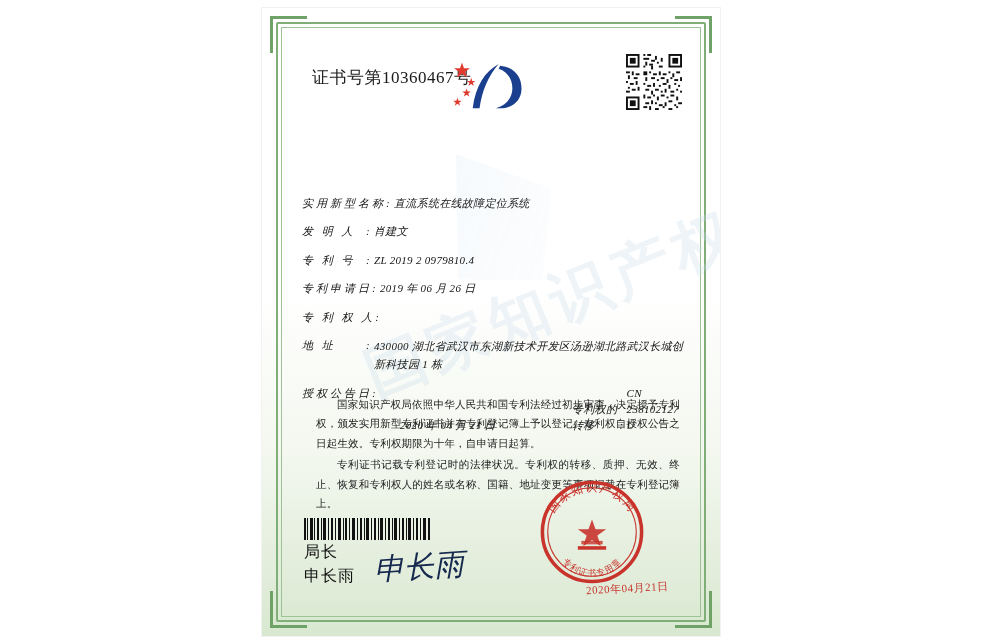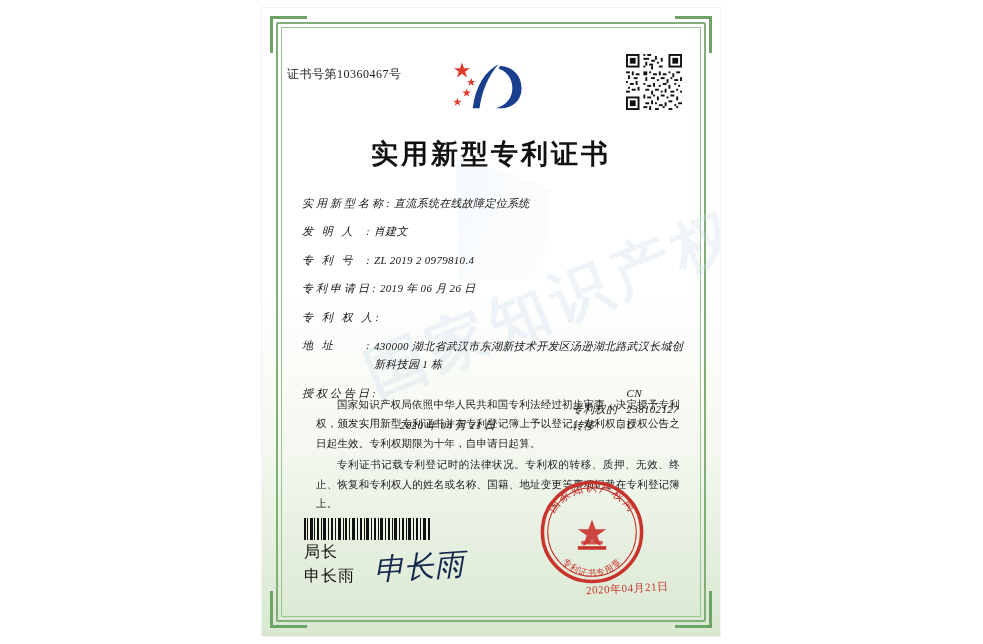--- a/index.html
+++ b/index.html
@@ -89,23 +89,23 @@
     position: absolute;
     left: 30px;
     top: 120px;
     white-space: nowrap;
     color: #c9dcea;
   }
 
   
   .cert-no {
     position: absolute;
-    left: 25px;
+    left: 50px;
     top: 58px;
-    font-size: 12px;
+    font-size: 17px;
     color: #1a1a1a;
     letter-spacing: 0.5px;
   }
   .qr {
     position: absolute;
     right: 38px;
     top: 46px;
     width: 56px;
     height: 56px;
   }
@@ -355,21 +355,20 @@
       <path d="M36 66 C40 36 52 18 70 8 C56 24 48 44 45 66 Z" fill="#1b3f8f"></path>
       <path d="M72 10 C90 12 100 24 100 40 C100 56 88 66 72 66 L66 66 C80 62 88 52 88 40 C88 28 82 18 70 14 Z" fill="#1b3f8f"></path>
       <g fill="#e03a2f">
         <polygon points="22,6 24.6,13.4 32.4,13.4 26.2,18 28.6,25.4 22,20.8 15.4,25.4 17.8,18 11.6,13.4 19.4,13.4"></polygon>
         <polygon points="34,26 35.4,30 39.6,30 36.2,32.5 37.5,36.6 34,34.1 30.5,36.6 31.8,32.5 28.4,30 32.6,30"></polygon>
         <polygon points="28,40 29.4,44 33.6,44 30.2,46.5 31.5,50.6 28,48.1 24.5,50.6 25.8,46.5 22.4,44 26.6,44"></polygon>
         <polygon points="16,52 17.4,56 21.6,56 18.2,58.5 19.5,62.6 16,60.1 12.5,62.6 13.8,58.5 10.4,56 14.6,56"></polygon>
       </g>
     </svg>
 
-    <div class="title">实用新型专利证书</div>
 
     <div class="fields">
 
       <div class="field-row">
         <div class="field-label">实用新型名称</div>
         <div class="field-colon">:</div>
         <div class="field-value">直流系统在线故障定位系统</div>
       </div>
 
       <div class="field-row">

